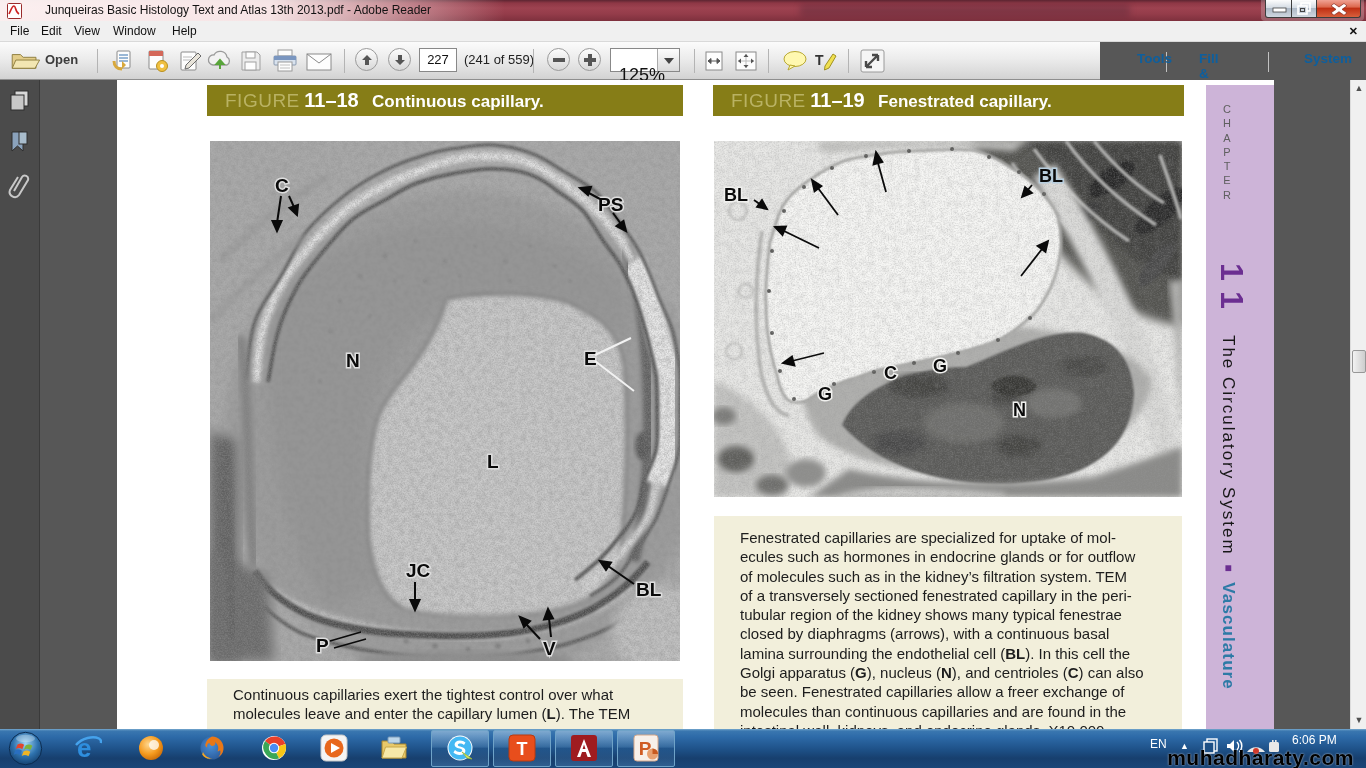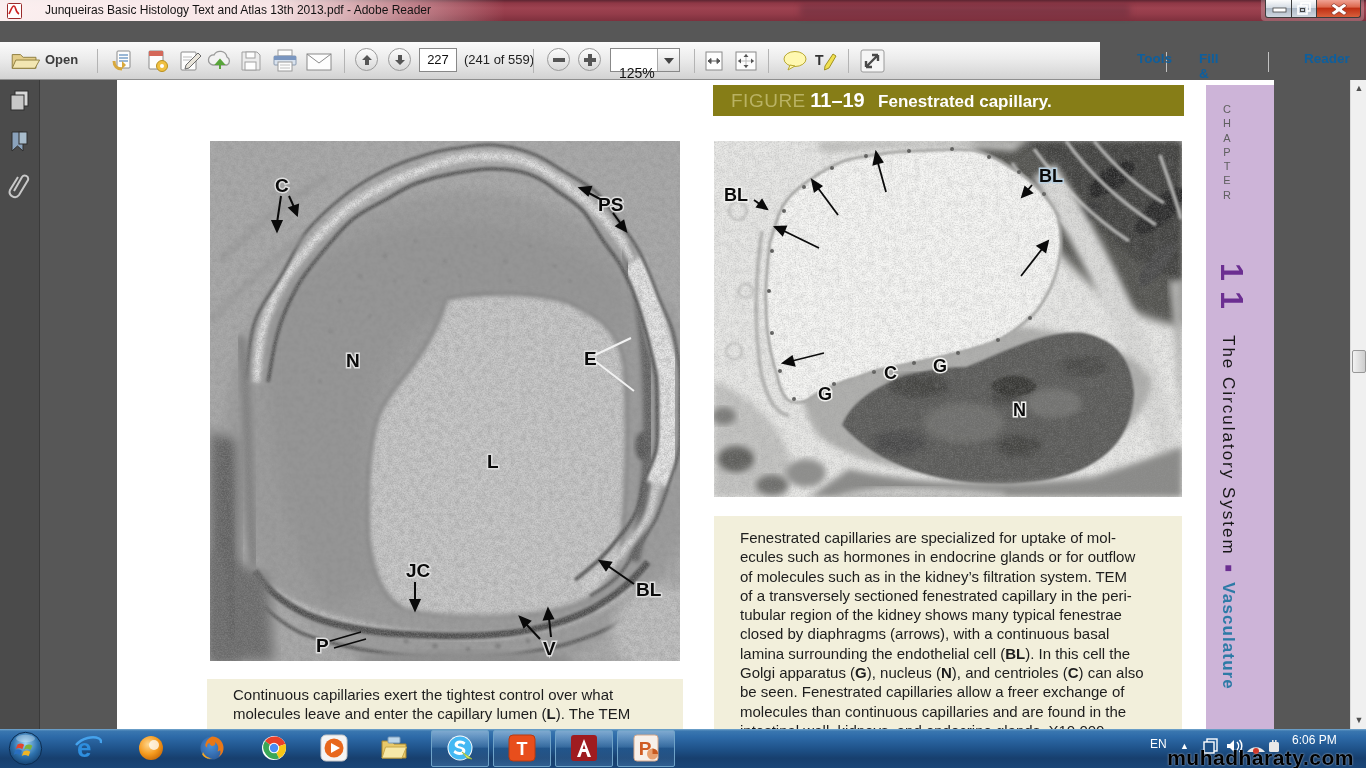--- a/index.html
+++ b/index.html
@@ -35,21 +35,21 @@
 .tsep { position:absolute; top:7px; width:1px; height:24px; background:#b4b4b4; }
 .tico { position:absolute; top:7px; }
 
 #opentext { position:absolute; left:45px; top:10px; font-size:13px; font-weight:bold; color:#3c3c3c; }
 .navcirc { position:absolute; top:6px; width:23px; height:23px; border-radius:50%;
   background:linear-gradient(180deg,#fdfdfd,#d8d8d8); border:1px solid #9a9a9a; }
 #pagebox { position:absolute; left:419px; top:6px; width:38px; height:24px; background:#fff; border:1px solid #888;
   font-size:13px; color:#111; text-align:center; line-height:22px; }
 #pagecount { position:absolute; left:464px; top:10px; font-size:13px; color:#222; }
 #zoombox { position:absolute; left:610px; top:6px; width:70px; height:24px; background:#fff; border:1px solid #888; }
-#zoomtext { position:absolute; left:8px; top:16px; font-size:14px; color:#111; }
+#zoomtext { position:absolute; left:8px; top:16px; font-size:18px; color:#111; }
 #zoomdrop { position:absolute; right:0; top:0; width:22px; height:22px; border-left:1px solid #aaa;
   background:linear-gradient(180deg,#fdfdfd,#dadada); }
 #zoomdrop:after { content:""; position:absolute; left:6px; top:9px; border:5px solid transparent; border-top:6px solid #444; }
 .rlabel { position:absolute; top:9px; font-size:13.5px; font-weight:bold; color:#0d5f9e;margin-left:20px; }
 
 
 #main { position:absolute; left:0; top:80px; width:1366px; height:649px; background:#575757; overflow:hidden; }
 #sidebar { position:absolute; left:0; top:0; width:40px; height:649px; background:#4b4b4b; border-right:1px solid #3a3a3a; }
 #page { position:absolute; left:117px; top:0; width:1157px; height:649px; background:#ffffff; }
 #purplebar { position:absolute; left:1089px; top:5px; width:68px; height:644px; background:#cdb4d8; }
@@ -102,20 +102,28 @@
             <rect x="9" y="3" width="9" height="8" fill="none" stroke="#fff" stroke-width="1.6"></rect>
             <rect x="6" y="6" width="9" height="8" fill="#c8d0da" stroke="#fff" stroke-width="1.6"></rect>
             <rect x="8.5" y="8.5" width="4" height="3" fill="none" stroke="#444" stroke-width="1"></rect>
           </svg></div>
       <div class="wbtn close"><svg width="45" height="16" viewBox="0 0 45 16">
             <path d="M17 3l5 4.5L27 3l3 3-5 4.5 5 4.5-3 3-5-4.5-5 4.5-3-3 5-4.5-5-4.5z" transform="scale(1 0.78) translate(0 1.5)" fill="#fff" stroke="#7a1a10" stroke-width="0.7"></path>
           </svg></div>
     </div>
   </div>
 
+  <div id="menubar">
+    <span class="mi" style="left:10px">File</span>
+    <span class="mi" style="left:41px">Edit</span>
+    <span class="mi" style="left:74px">View</span>
+    <span class="mi" style="left:113px">Window</span>
+    <span class="mi" style="left:172px">Help</span>
+    <span id="menux">✕</span>
+  </div>
 
   <div id="toolbar">
     <svg id="openbtn" viewBox="0 0 32 23" style="position:absolute;left:9px;top:8px;width:32px;height:21px">
       <path d="M2 5h9l3 3h14v12H2z" fill="#e3cd8a" stroke="#8a7a3a"></path>
       <path d="M2 20l4-9h26l-5 9z" fill="#f2e6b2" stroke="#8a7a3a"></path>
     </svg>
     <div id="opentext">Open</div>
     <div class="tsep" style="left:97px"></div>
     <div class="tsep" style="left:344px"></div>
     <div class="navcirc" style="left:355px"></div>
@@ -200,39 +208,42 @@
     <div class="tsep" style="left:848px"></div>
 
     <svg class="tico" style="left:860px" width="25" height="24" viewBox="0 0 25 24">
       <rect x="1" y="1" width="23" height="22" rx="2" fill="#f5f5f5" stroke="#9a9a9a"></rect>
       <path d="M6 18l12-12M6 18v-6M6 18h6M18 6h-6M18 6v6" stroke="#4a4a4a" stroke-width="2.4" fill="none"></path>
     </svg>
     <div style="position:absolute;left:1166px;top:10px;width:1px;height:20px;background:#c2c2c2"></div>
     <div style="position:absolute;left:1268px;top:10px;width:1px;height:20px;background:#c2c2c2"></div>
     <div class="rlabel" style="left:1117px">Tools</div>
     <div class="rlabel" style="left:1179px">Fill &amp; Sign</div>
-    <div class="rlabel" style="left:1284px">Reader</div>
+    <div class="rlabel" style="left:1284px">System</div>
   </div>
 
   <div id="main">
     <div id="sidebar">
       <svg style="position:absolute;left:9px;top:10px" width="21" height="21" viewBox="0 0 21 21">
         <rect x="6" y="1" width="13" height="15" fill="#d8d8d8" stroke="#2e2e2e"></rect>
         <rect x="2" y="5" width="13" height="15" fill="#c8c8c8" stroke="#2e2e2e"></rect>
       </svg>
       <svg style="position:absolute;left:9px;top:51px" width="21" height="22" viewBox="0 0 21 22">
         <path d="M3 1h11v19l-5.5-5L3 20z" fill="#8aa2bc" stroke="#2e2e2e"></path>
         <rect x="10" y="1" width="8" height="12" fill="#a8bccc" stroke="#2e2e2e"></rect>
       </svg>
       <svg style="position:absolute;left:7px;top:92px" width="24" height="27" viewBox="0 0 24 27">
         <path d="M7 19 L15 5a3.4 3.4 0 0 1 6 3L12 23a5.2 5.2 0 0 1-9-5L11 5" fill="none" stroke="#c8c8c8" stroke-width="2"></path>
       </svg>
     </div>
     <div id="page">
 
+      <div class="fighead" style="left:90px; top:5px; width:476px; padding:4px 0 0 18px;">
+        <span class="fw">FIGURE</span> <span class="fn">11–18</span>&nbsp;&nbsp; <span class="fc">Continuous capillary.</span>
+      </div>
       <div class="fighead" style="left:596px; top:5px; width:471px; padding:4px 0 12px 18px;">
         <span class="fw">FIGURE</span> <span class="fn">11–19</span>&nbsp;&nbsp; <span class="fc">Fenestrated capillary.</span>
       </div>
 
       <svg id="emleft" style="position:absolute;left:93px;top:61px" width="470" height="520" viewBox="0 0 470 520">
         <defs>
           <filter id="nz1" x="0" y="0" width="100%" height="100%">
             <feTurbulence type="fractalNoise" baseFrequency="0.7" numOctaves="3" seed="7"></feTurbulence>
             <feColorMatrix type="matrix" values="0 0 0 0 0.30  0 0 0 0 0.30  0 0 0 0 0.30  0.95 0 0 0 -0.33"></feColorMatrix>
           </filter>

